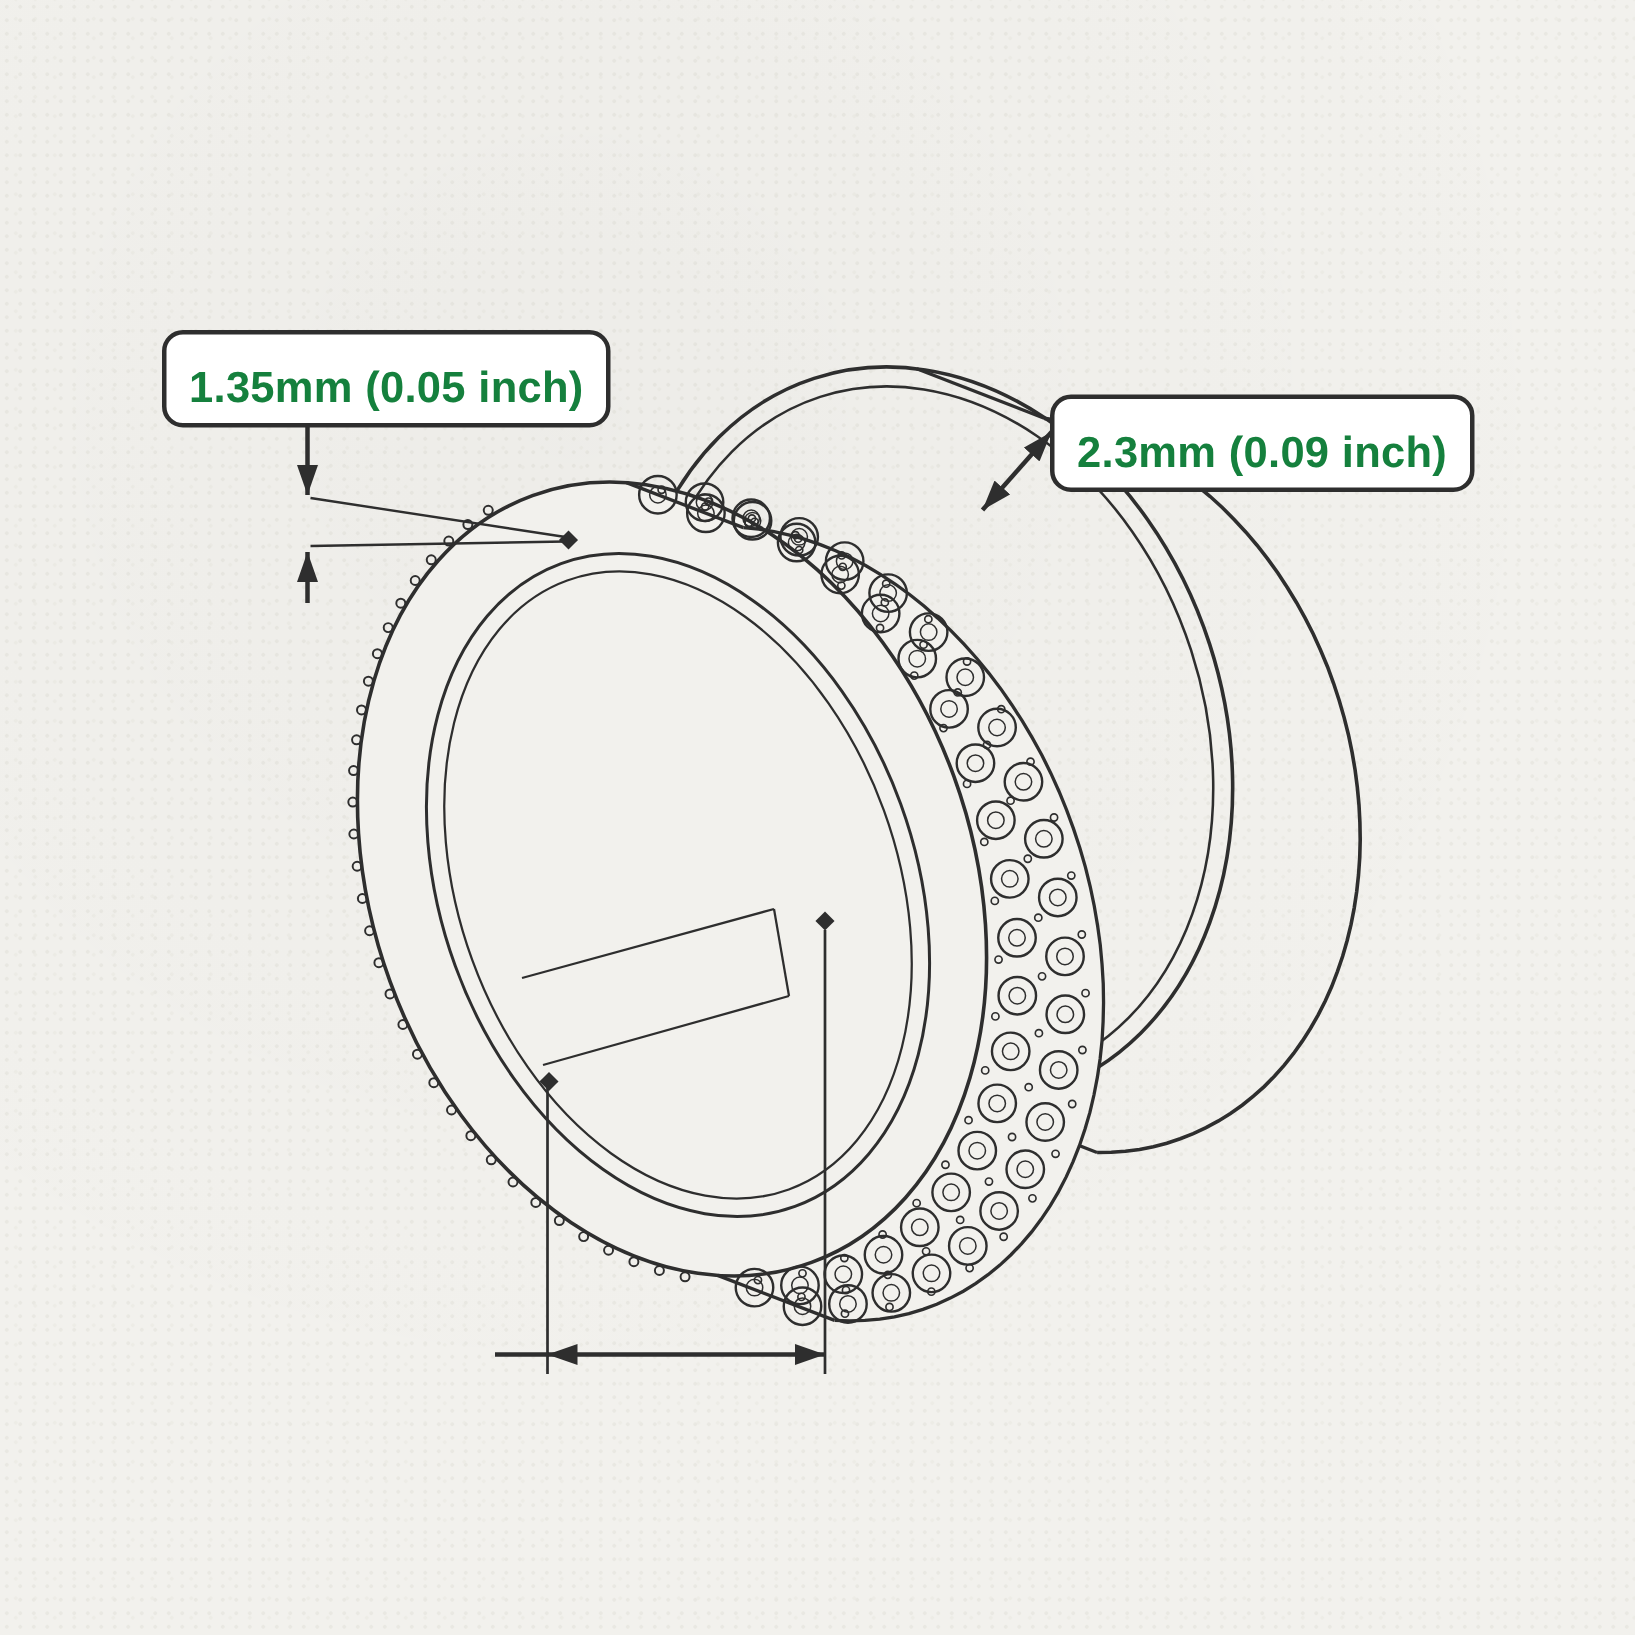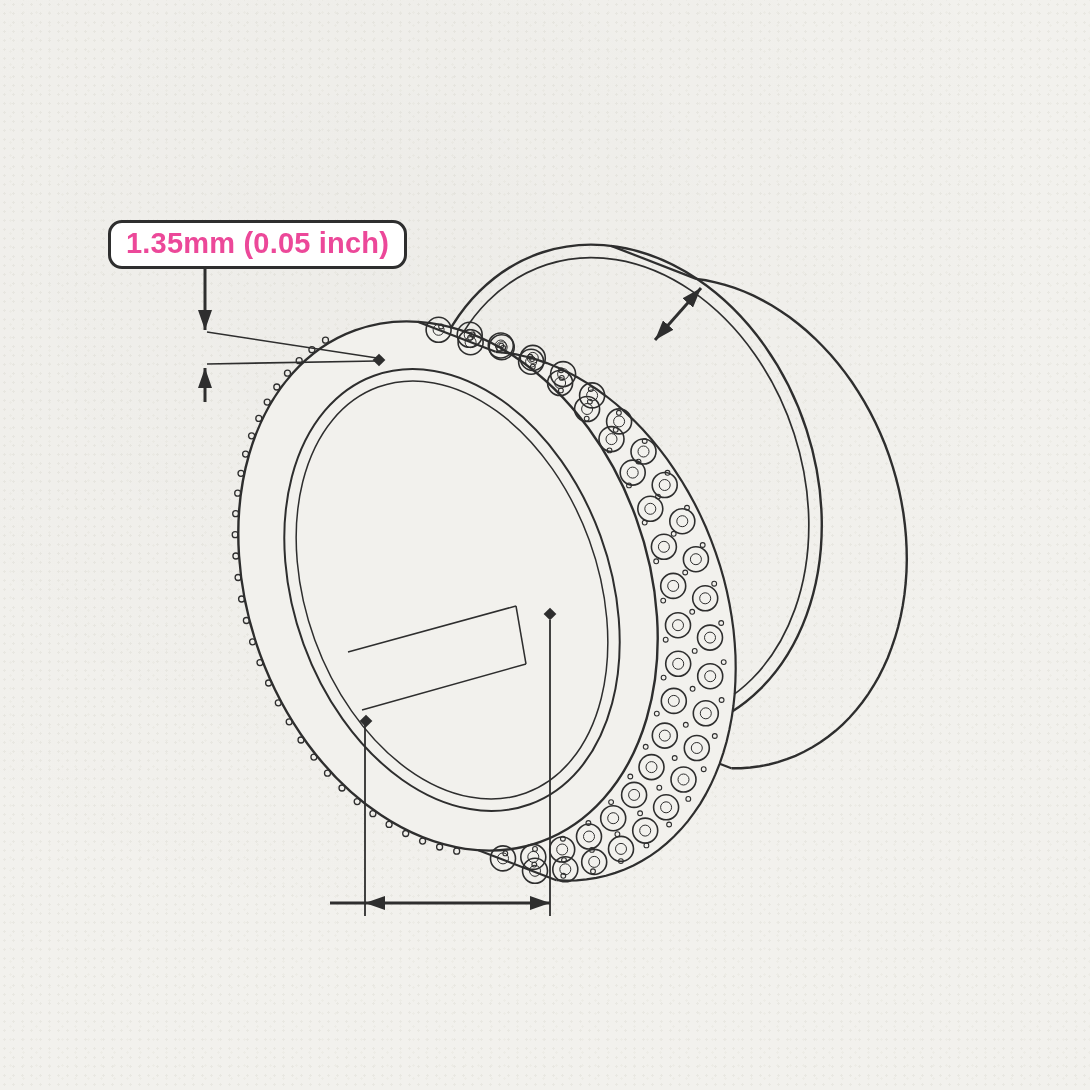--- a/index.html
+++ b/index.html
@@ -15,24 +15,24 @@
     background-size:100% 100%, 9px 9px, 13px 13px;
     background-position:0 0, 0 0, 4px 6px;
     font-family:"Liberation Sans", sans-serif;
   }
   .stage svg{position:absolute;left:0;top:0;}
   .dim-label{
     position:absolute;
     background:#ffffff;
     border:3.5px solid #2e2e2e;
     border-radius:14px;
-    padding:4px 15px 6px 15px;
+    padding:20px 15px 6px 15px;
     font-size:29px;
     font-weight:700;
-    color:#ec4899;
+    color:#15803d;
     white-space:nowrap;
     letter-spacing:0.2px;
     z-index:5;
   }
   #label-thickness{left:108px;top:220px;}
   #label-width{left:700px;top:263px;}
   #label-diameter{left:62px;top:878px;}
 </style>
 </head>
 <body>
@@ -270,14 +270,15 @@
       <line x1="365" y1="903" x2="550" y2="903" marker-start="url(#ah)" marker-end="url(#ah)"></line>
       <line x1="365" y1="916" x2="365" y2="724" stroke-width="1.8"></line>
       <line x1="550" y1="916" x2="550" y2="620" stroke-width="1.8"></line>
       <rect x="-4.5" y="-4.5" width="9" height="9" fill="#2e2e2e" stroke="none" transform="translate(366 721) rotate(45)"></rect>
       <rect x="-4.5" y="-4.5" width="9" height="9" fill="#2e2e2e" stroke="none" transform="translate(550 614) rotate(45)"></rect>
     </g>
   </svg>
 
   <div class="dim-label" id="label-thickness">1.35mm (0.05 inch)</div>
 
+  <div class="dim-label" id="label-width">2.3mm (0.09 inch)</div>
 
 </div>
 
 </body></html>

